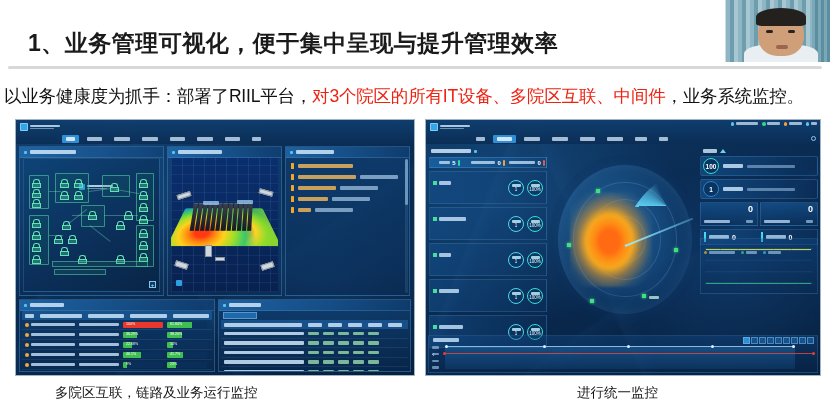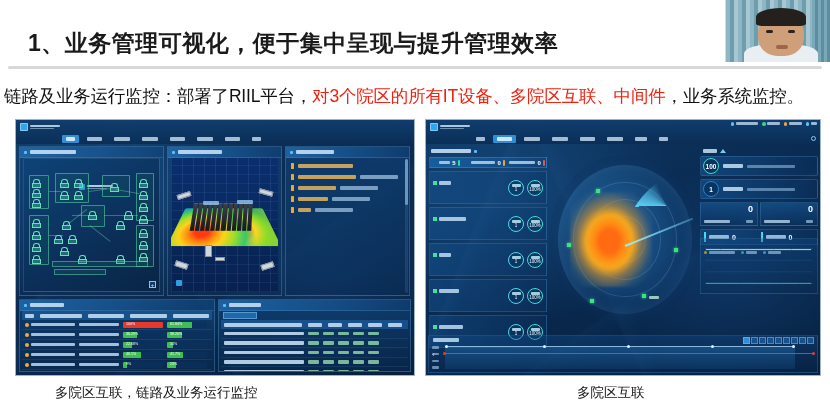--- a/index.html
+++ b/index.html
@@ -382,21 +382,21 @@
   .cap-left  { left:55px; }
   .cap-right { left:577px; }
 </style>
 </head>
 <body>
 
 <div class="slide-title">1、业务管理可视化，便于集中呈现与提升管理效率</div>
 <div class="title-rule"></div>
 
 <div class="body-line">
-  <span>链路及业务运行监控：部署了RIIL平台，</span><span class="red">对3个院区的所有IT设备、多院区互联、中间件</span><span>，业务系统监控。</span>
+  <span>以业务健康度为抓手：部署了RIIL平台，</span><span class="red">对3个院区的所有IT设备、多院区互联、中间件</span><span>，业务系统监控。</span>
 </div>
 
 <div class="webcam">
   <div class="wc-curtain"></div>
   <div class="wc-curtain-r"></div>
   <div class="wc-shoulder"></div>
   <div class="wc-neck"></div>
   <div class="wc-head"></div>
   <div class="wc-hair"></div>
   <div class="wc-eye l"></div>
@@ -983,13 +983,13 @@
       <div class="tl-pt" style="left:28%"></div>
       <div class="tl-pt" style="left:52%"></div>
       <div class="tl-pt" style="left:76%"></div>
       <div class="tl-pt" style="left:99%"></div>
       <div class="tl-red"></div>
     </div>
   </div>
 </div>
 
 <div class="cap cap-left">多院区互联，链路及业务运行监控</div>
-<div class="cap cap-right">多院区互联</div>
+<div class="cap cap-right">进行统一监控</div>
 
 </body></html>

